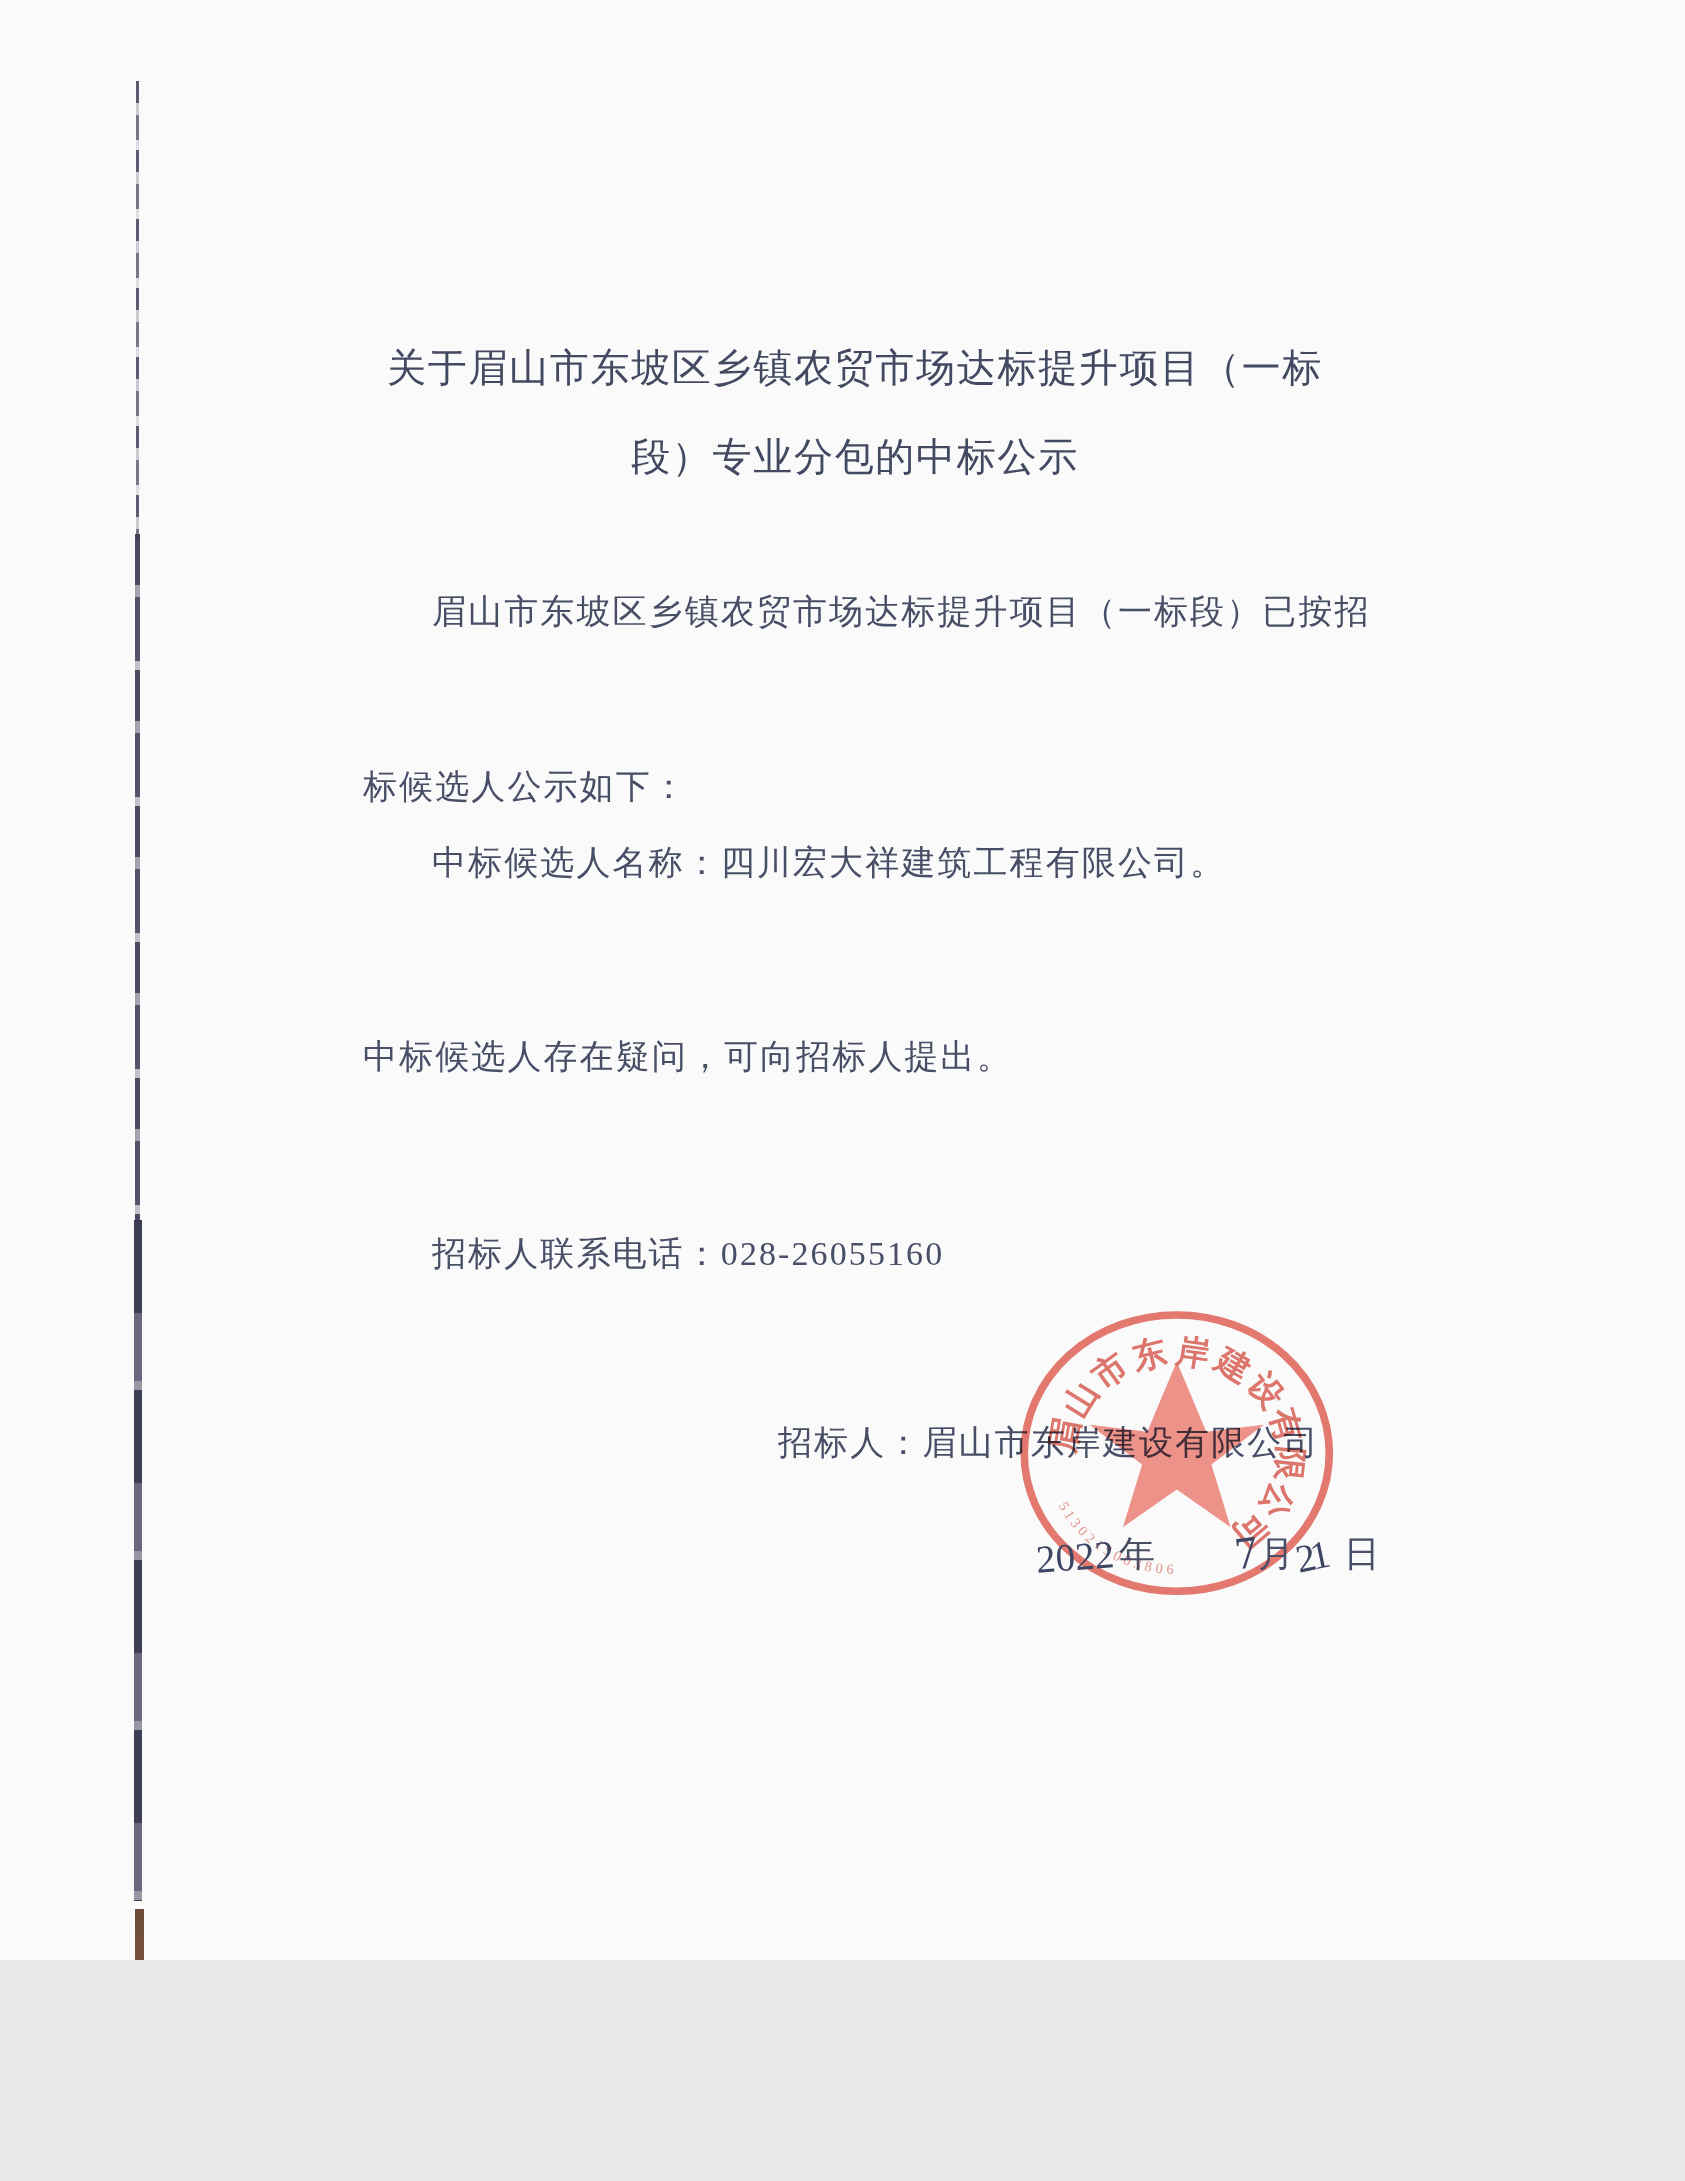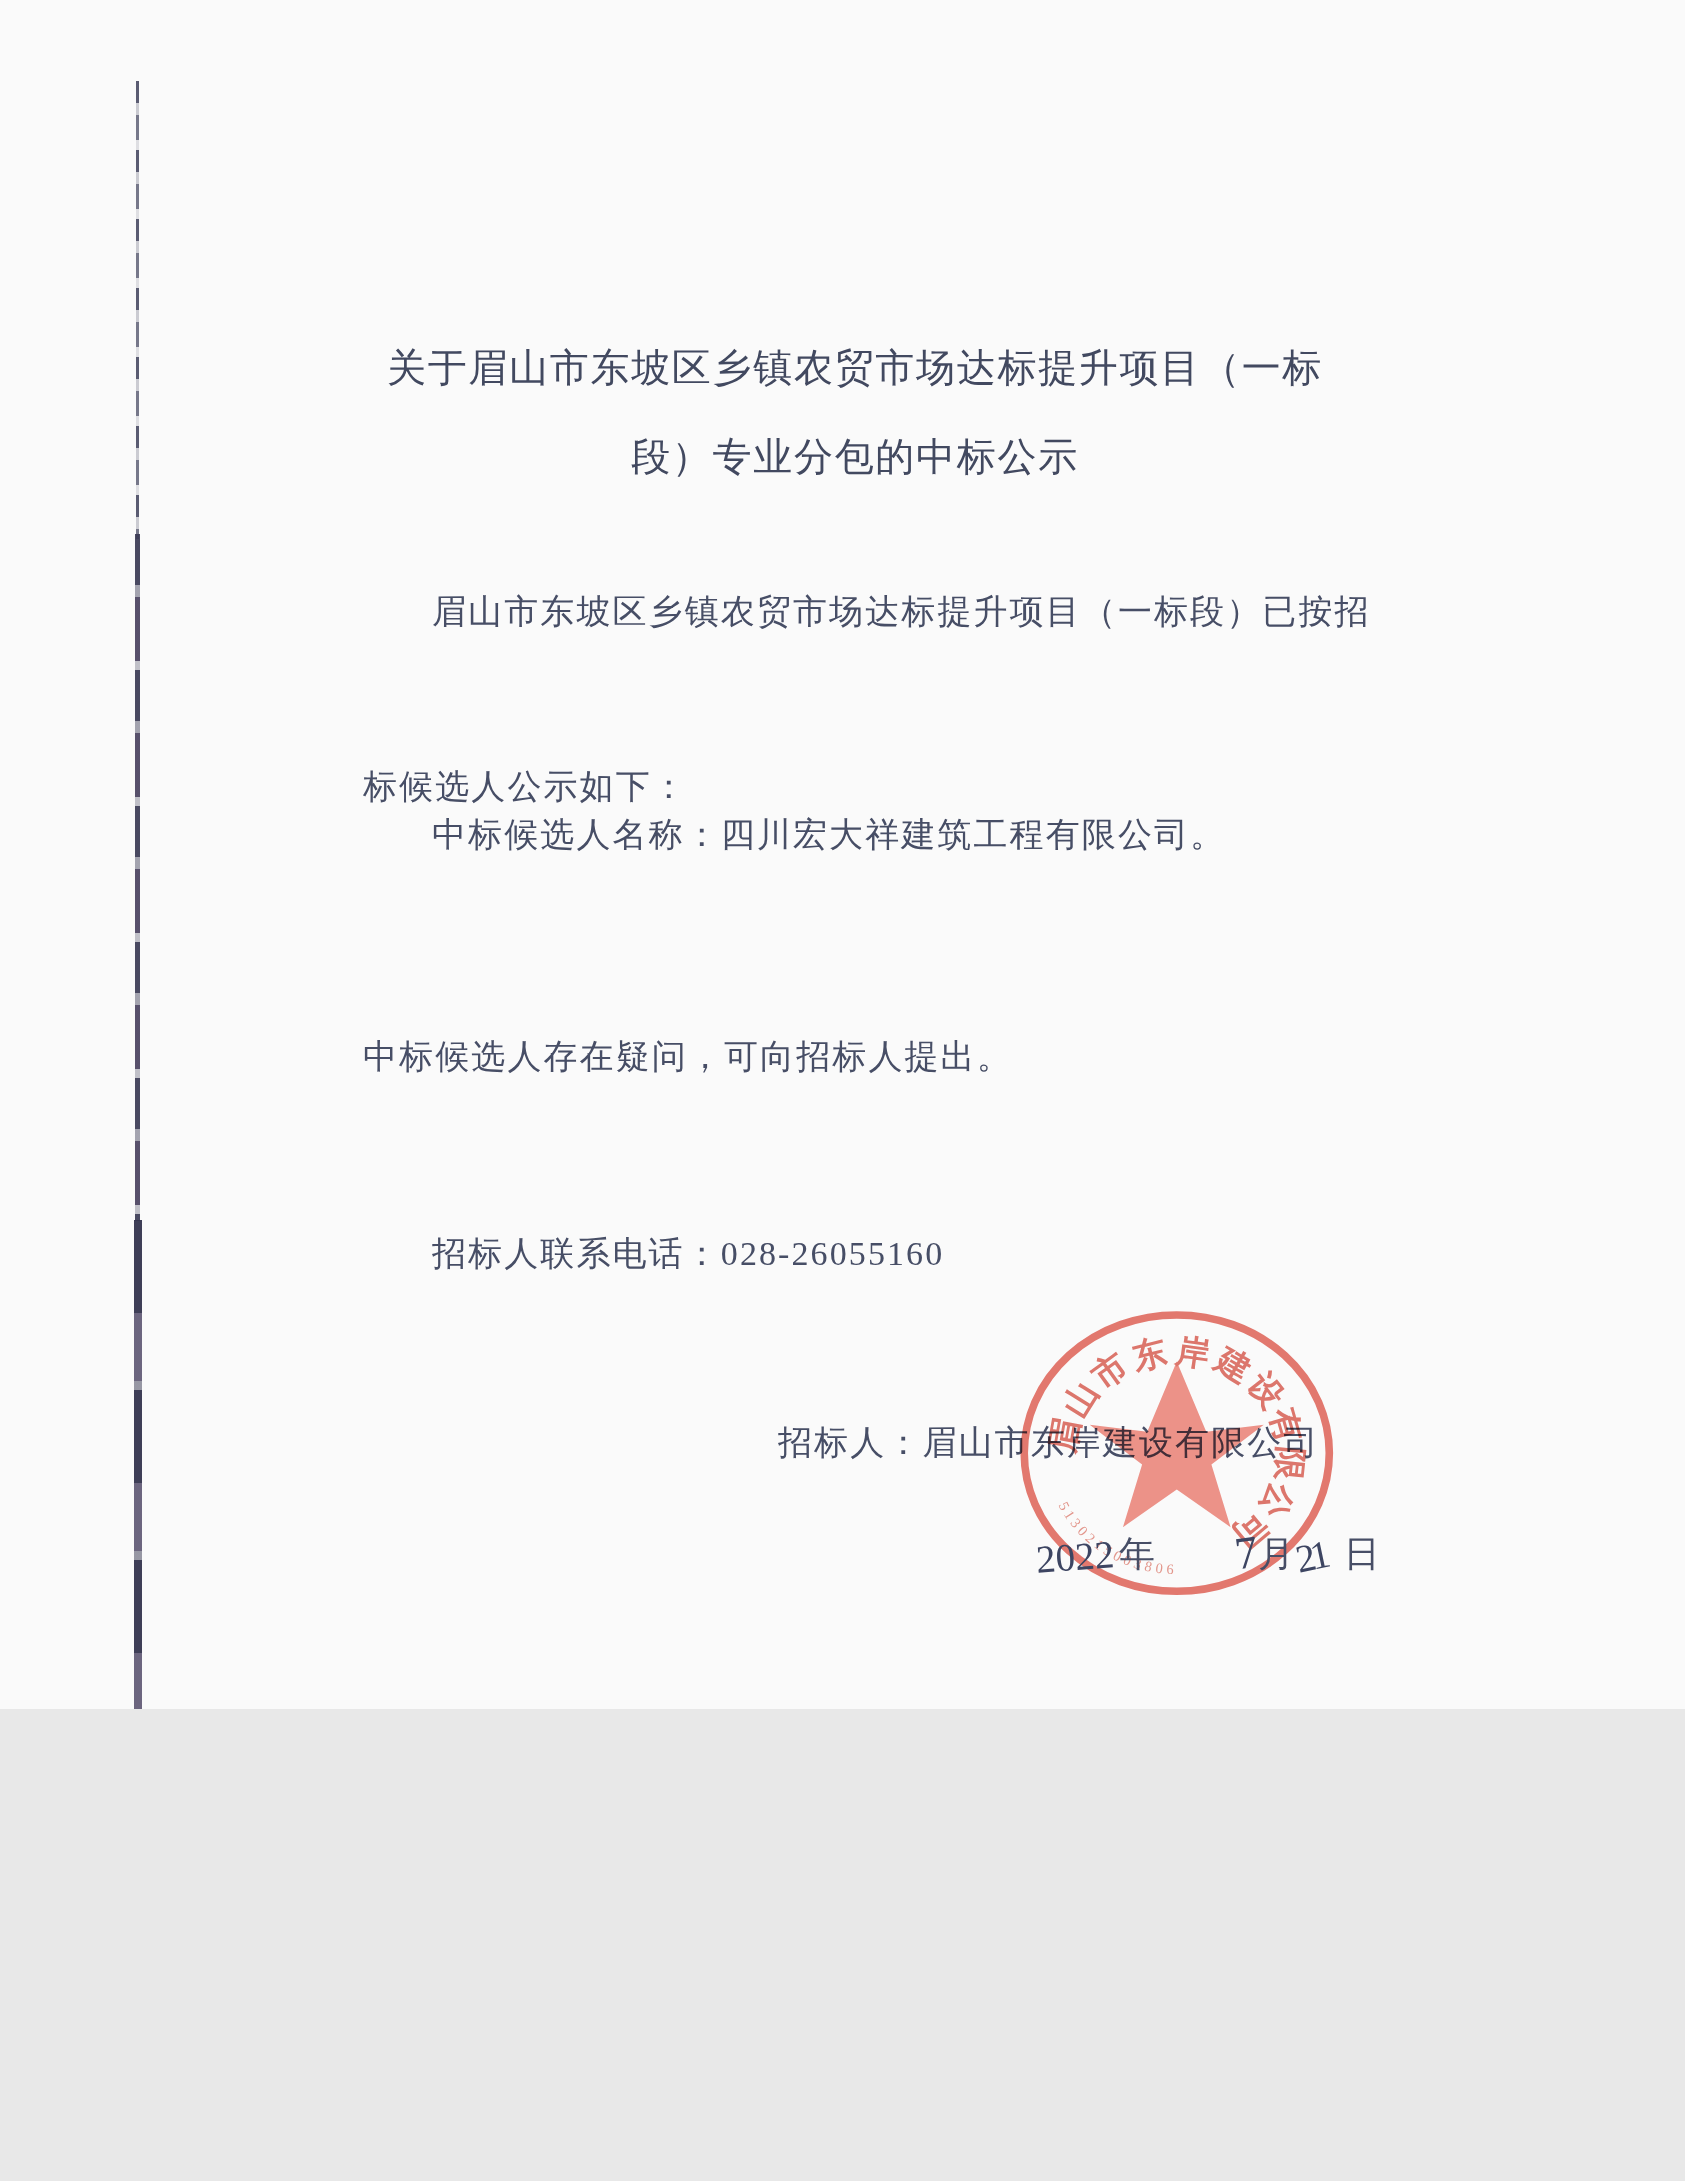--- a/index.html
+++ b/index.html
@@ -1,18 +1,18 @@
 <!DOCTYPE html>
 <html style="font-size:13.6px"><head>
 <meta charset="utf-8">
 <style>
   html,body{margin:0;padding:0;background:#e8e8e8;}
   .page{
     position:relative;
-    width:1686px;height:1709px;
+    width:1686px;height:1960px;
     background:#fafafa;
     overflow:hidden;
     font-family:"Liberation Serif","DejaVu Serif",serif;
   }
   .line{
     position:absolute;
     white-space:nowrap;
     color:#474e66;
     font-size:34px;
     letter-spacing:2.1px;
@@ -92,21 +92,21 @@
   <div class="edge edge-low"></div>
   <div class="edge edge-brown"></div>
   <div class="edge edge-bottom-bar"></div>
 
   <div class="title-line" style="top:341px">关于眉山市东坡区乡镇农贸市场达标提升项目（一标</div>
   <div class="title-line" style="top:430px">段）专业分包的中标公示</div>
 
   <div class="line" style="left:432px;top:589px">眉山市东坡区乡镇农贸市场达标提升项目（一标段）已按招</div>
   <div class="line" style="left:363px;top:764px">标候选人公示如下：</div>
 
-  <div class="line" style="left:432px;top:812px">中标候选人名称：四川宏大祥建筑工程有限公司。</div>
+  <div class="line" style="left:432px;top:840px">中标候选人名称：四川宏大祥建筑工程有限公司。</div>
 
   <div class="line" style="left:363px;top:1034px">中标候选人存在疑问，可向招标人提出。</div>
 
   <div class="line" style="left:432px;top:1231px">招标人联系电话：028-26055160</div>
 
   <div class="line" style="left:778px;top:1420px">招标人：眉山市东岸建设有限公司</div>
 
   <div class="line date-row" style="left:1036px;top:1526px;z-index:6">
     <span class="hand hand-year">2022</span>
     <span class="sp-b"></span>

